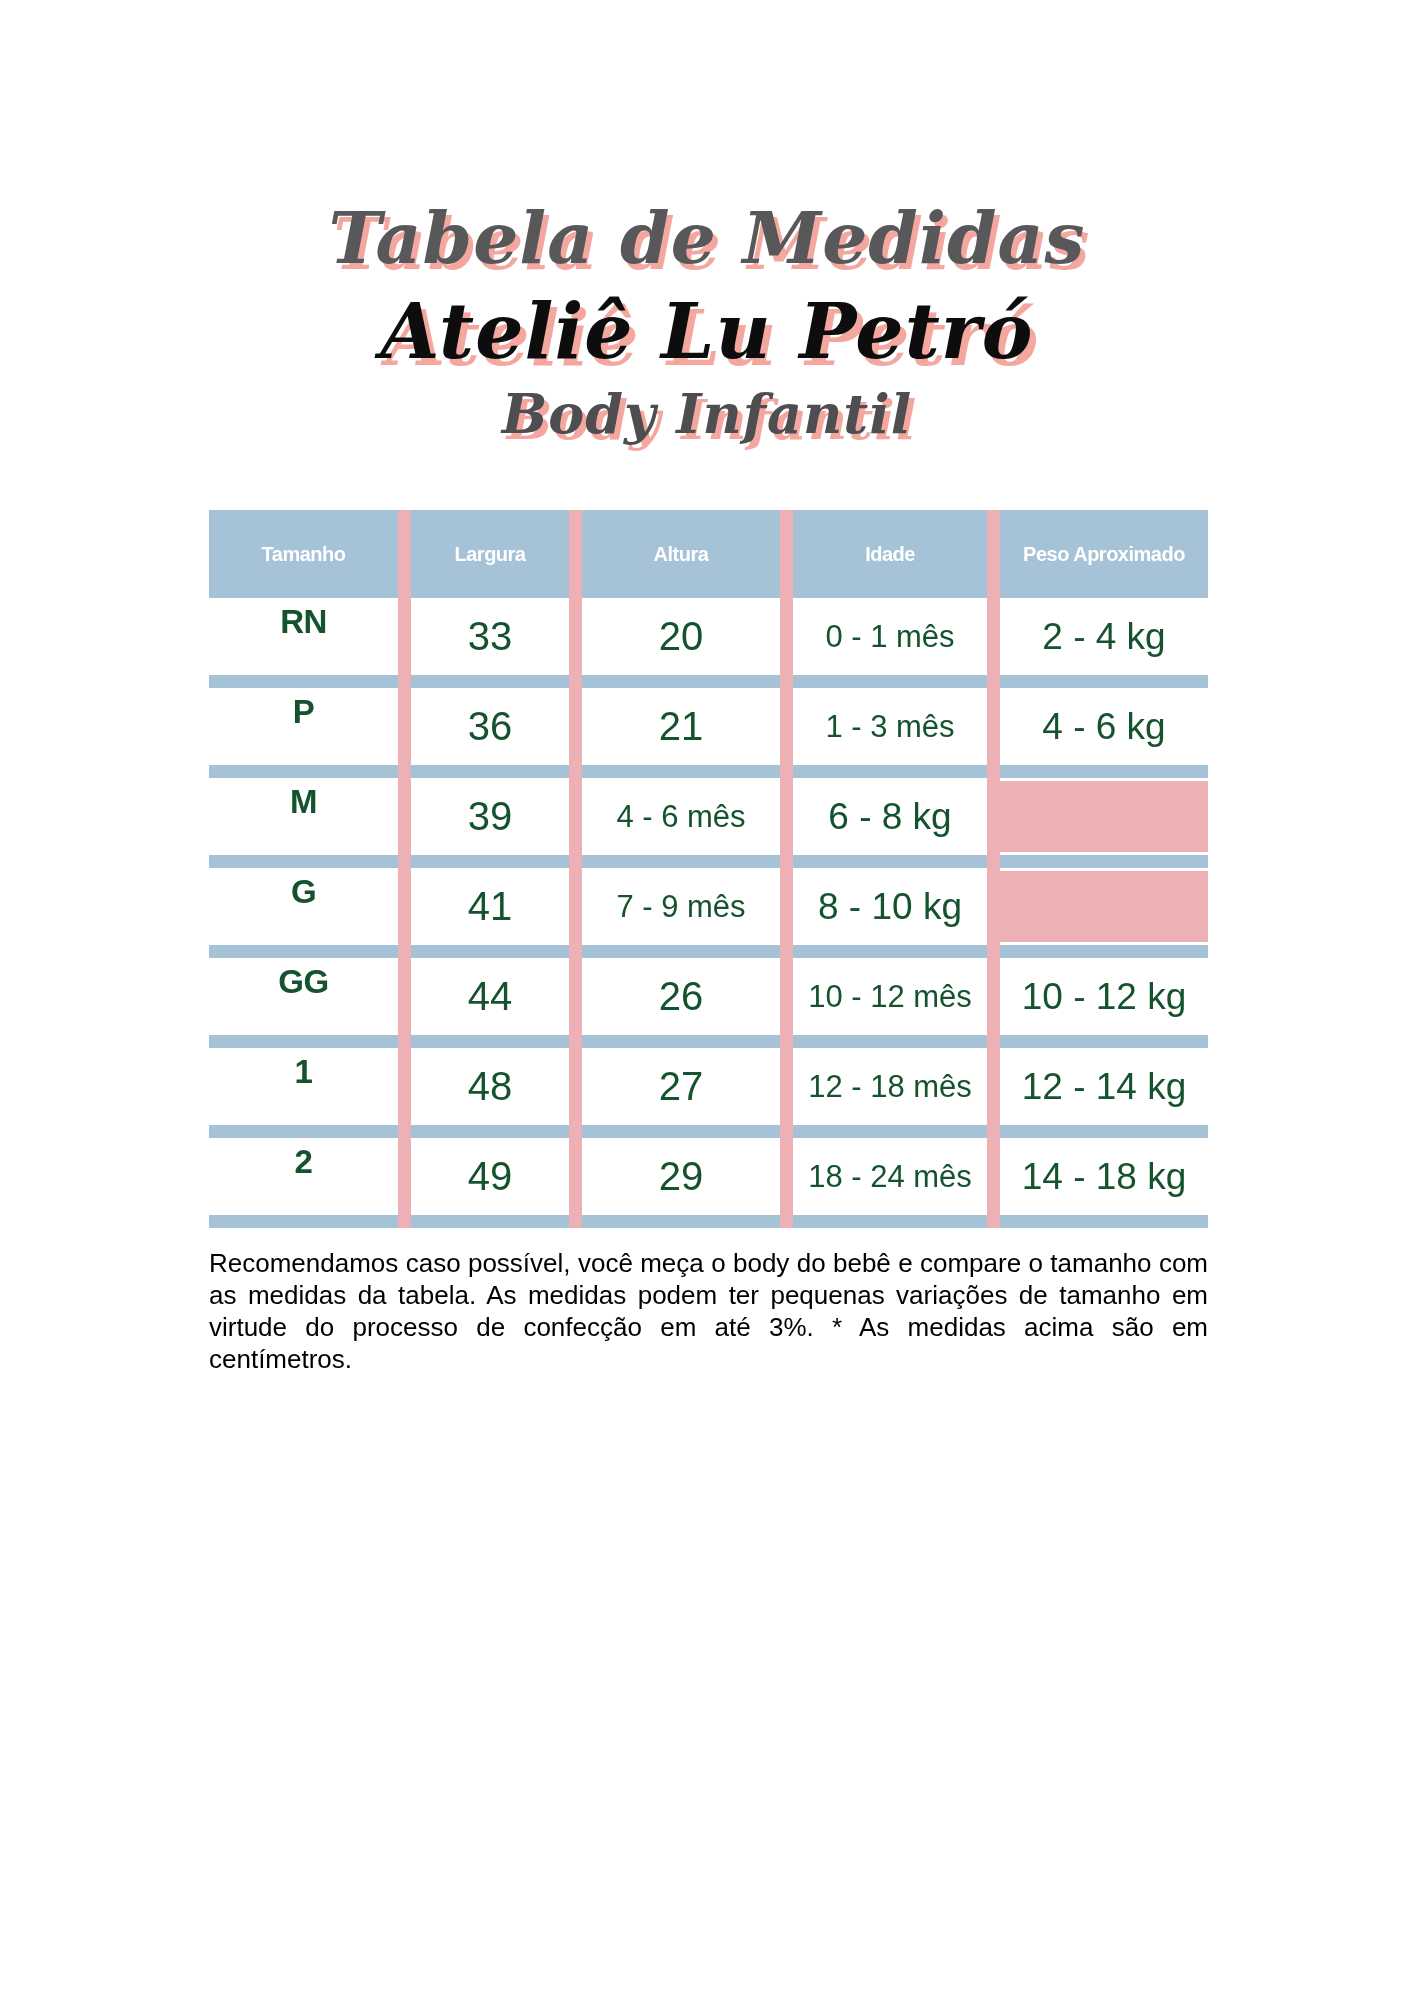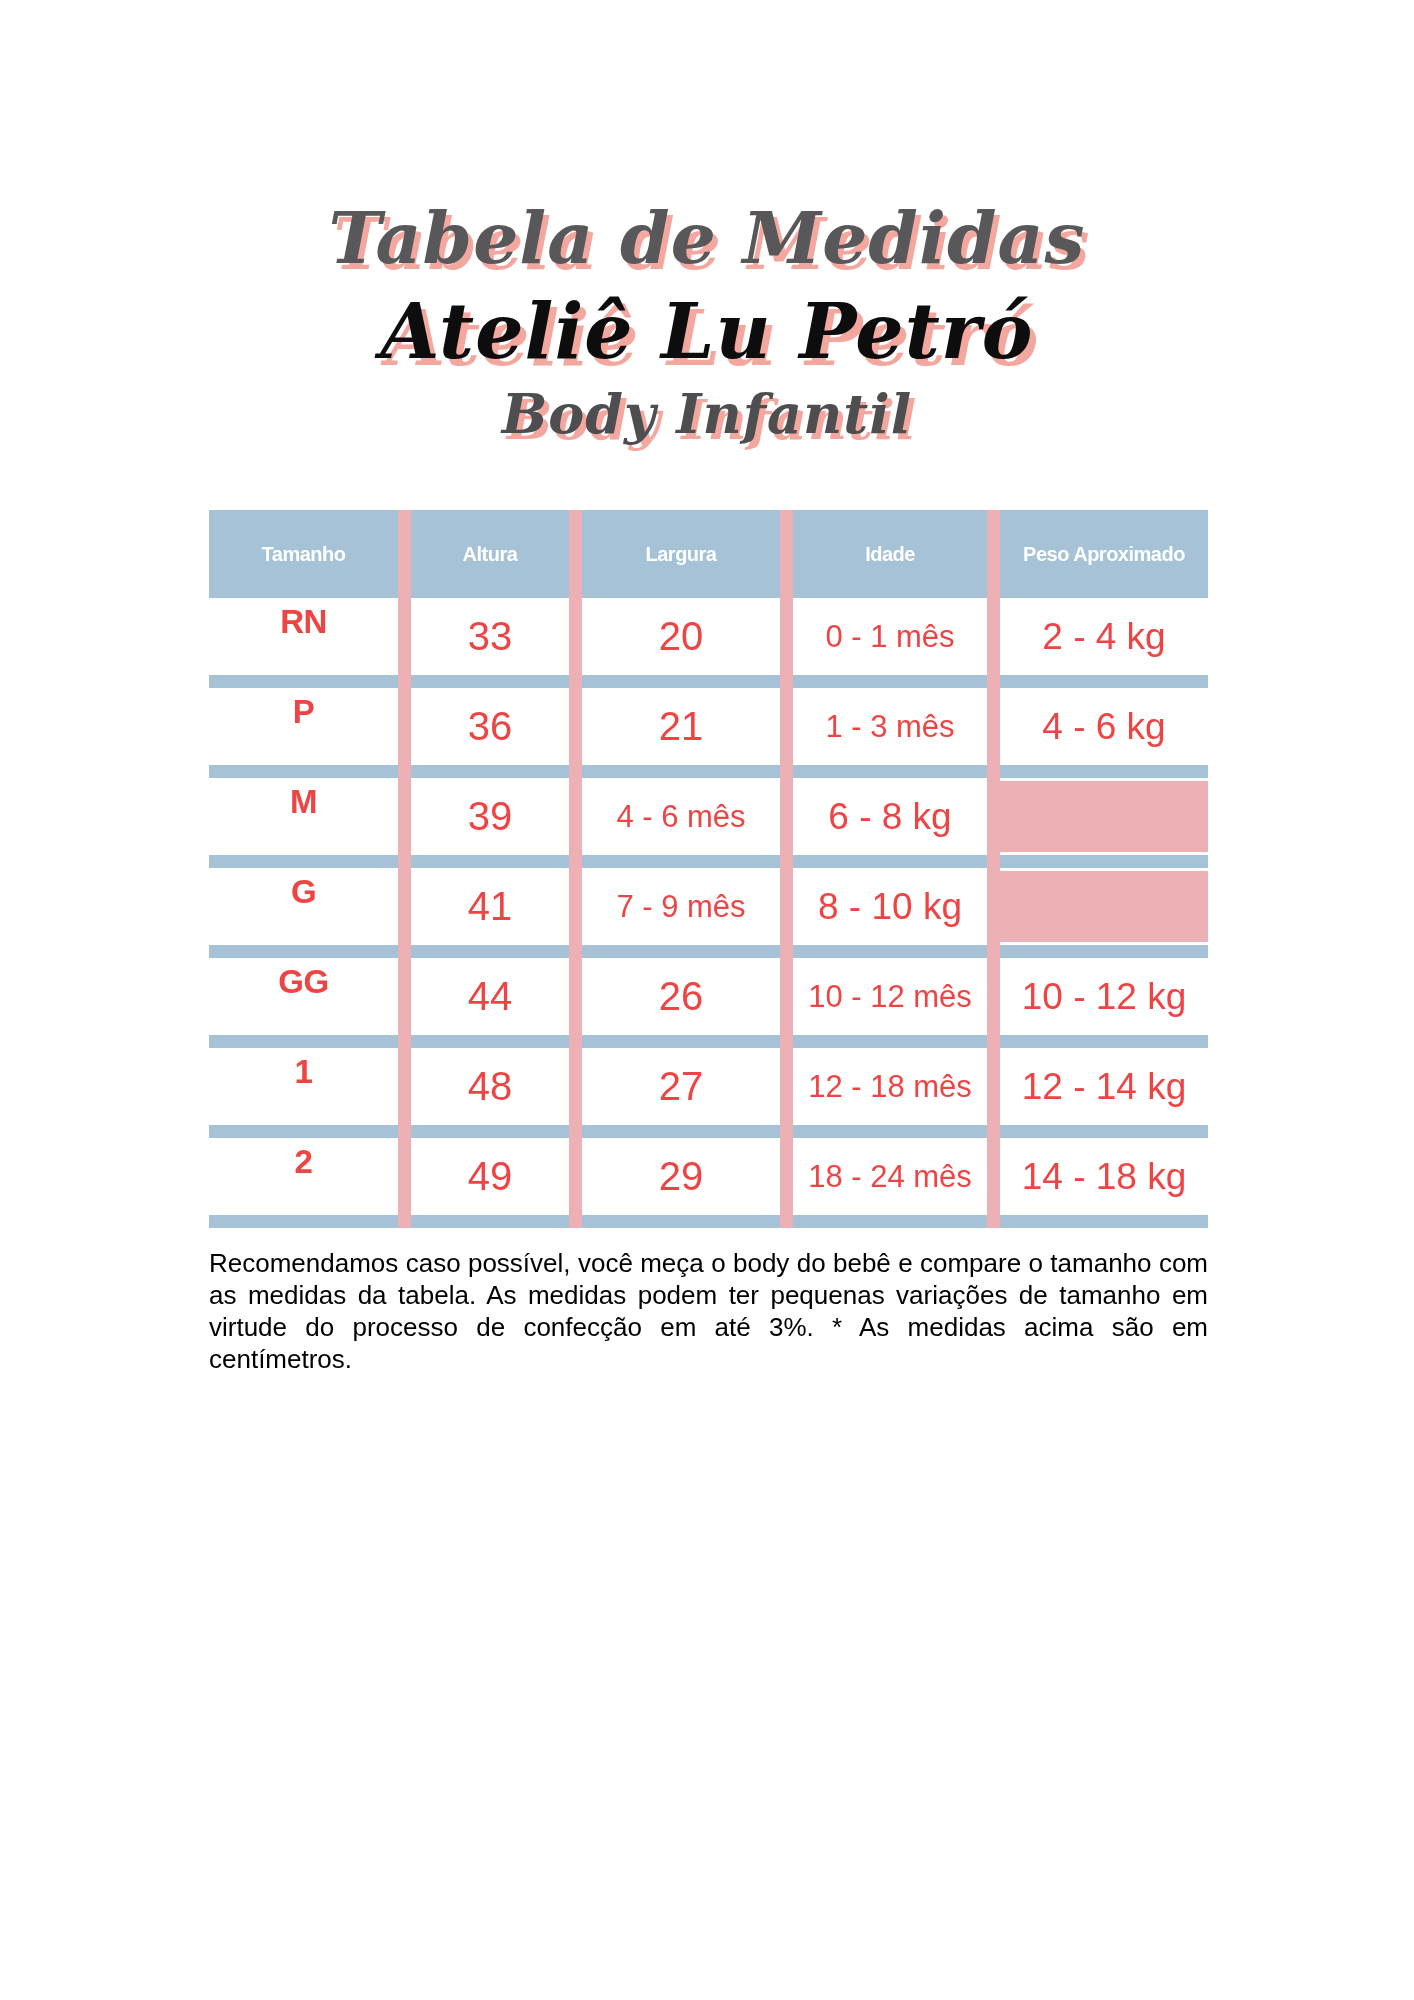--- a/index.html
+++ b/index.html
@@ -80,21 +80,21 @@
   .gap-row  { height: 3px; }
   .gap-row > div { background: #ffffff; }
   .bar-row  { height: 13px; }
   .bar-row > div { background: #a5c2d7; }
 
   .data-row { height: 71px; }
   .data-row > div {
     display: flex;
     align-items: center;
     justify-content: center;
-    color: #ef4444;
+    color: #14532d;
   }
   .cell-size {
     align-items: flex-start !important;
     font-weight: 700;
     font-size: 33px;
     letter-spacing: -0.5px;
     padding-top: 2px;
   }
   .cell-num   { font-size: 40px; font-weight: 400; }
   .cell-idade { font-size: 31px; font-weight: 400; }
@@ -120,22 +120,22 @@
 
   <div class="titles">
     <h1 class="script title-main">Tabela de Medidas</h1>
     <h2 class="script title-brand">Ateliê Lu Petró</h2>
     <h3 class="script title-sub">Body Infantil</h3>
   </div>
 
   <div class="size-table">
     <div class="stripe header-row">
       <div>Tamanho</div>
+      <div>Largura</div>
       <div>Altura</div>
-      <div>Largura</div>
       <div>Idade</div>
       <div>Peso Aproximado</div>
     </div>
     <div class="stripe gap-row">
       <div></div>
         <div></div>
         <div></div>
         <div></div>
         <div></div>
     </div>

